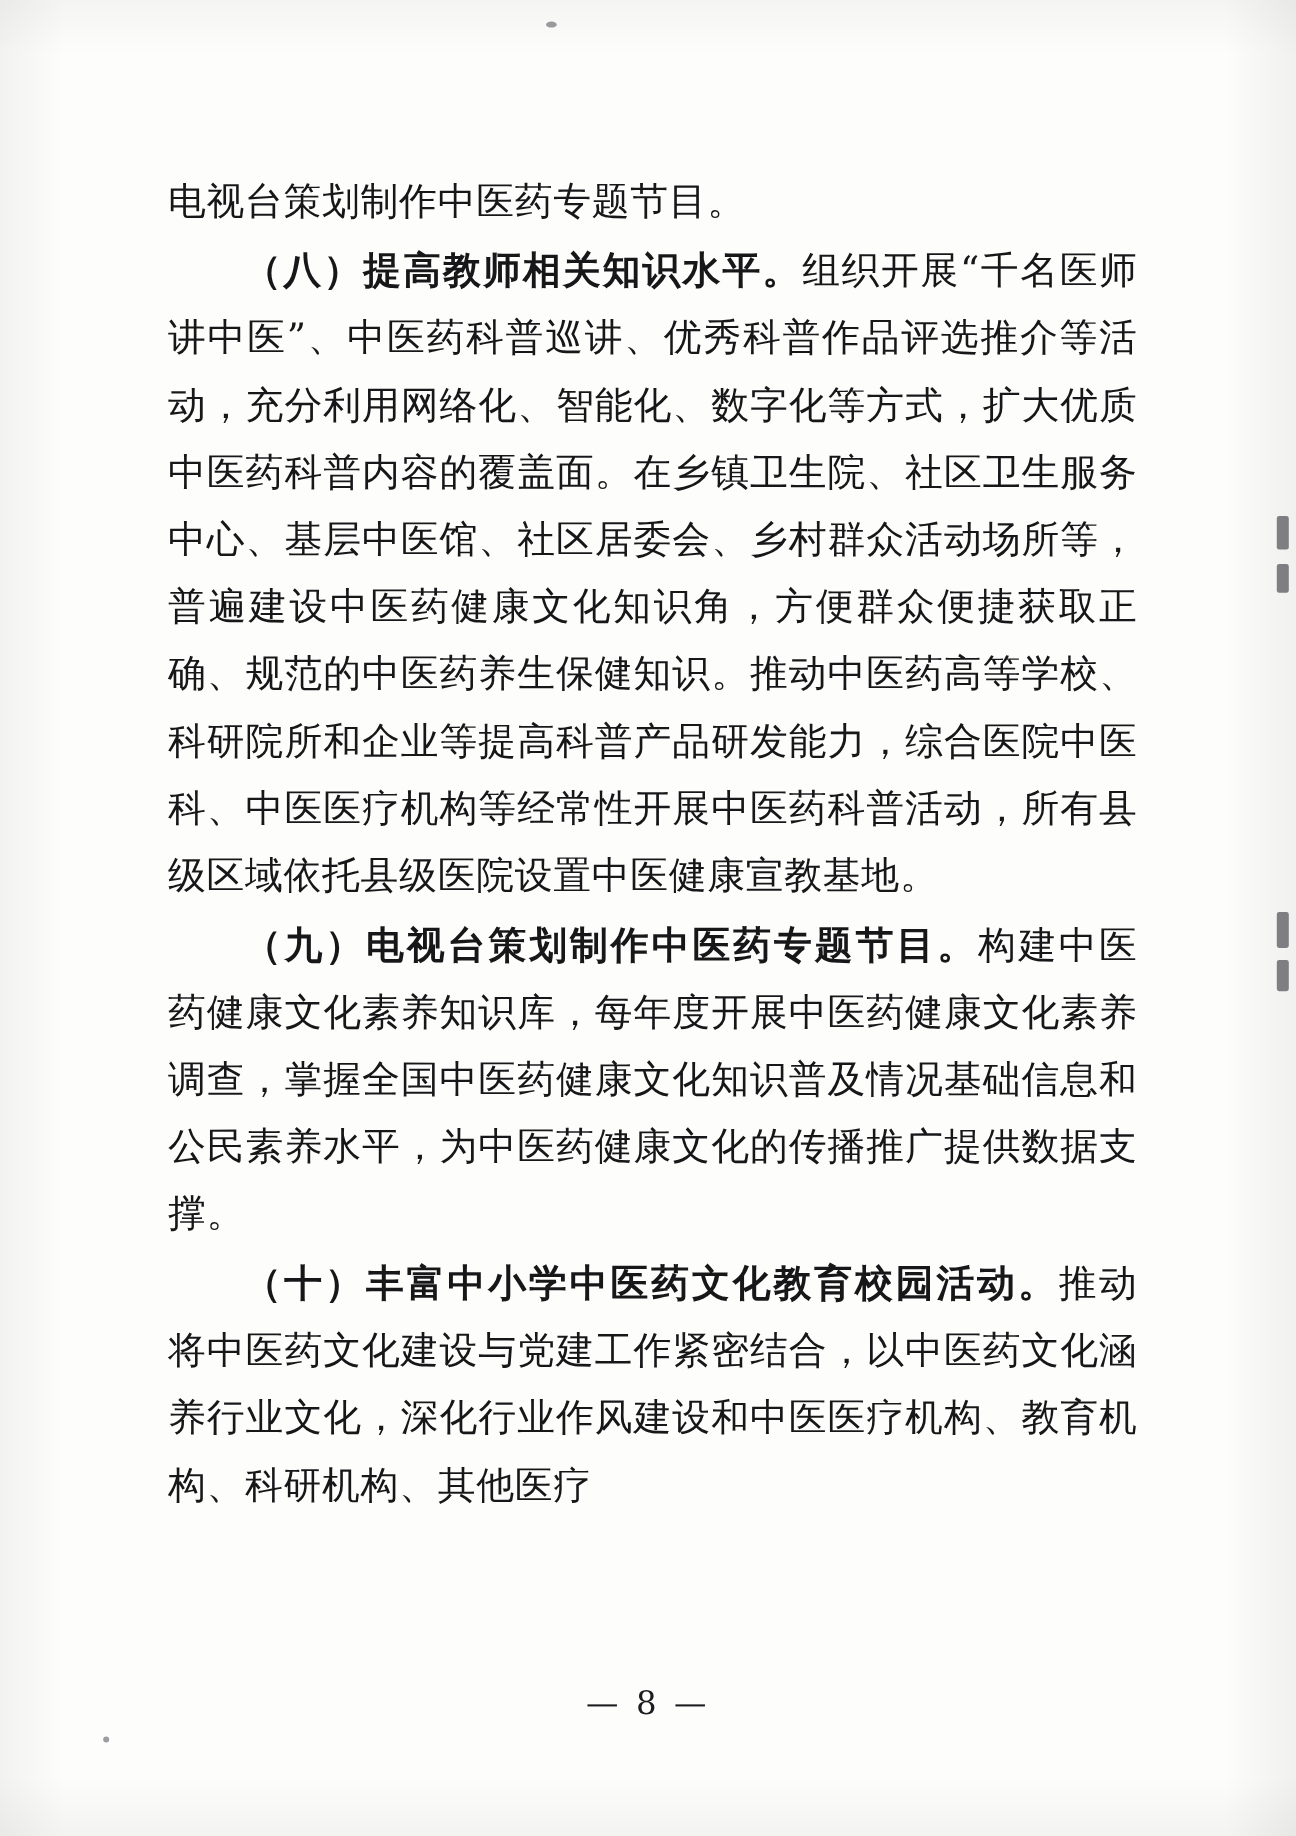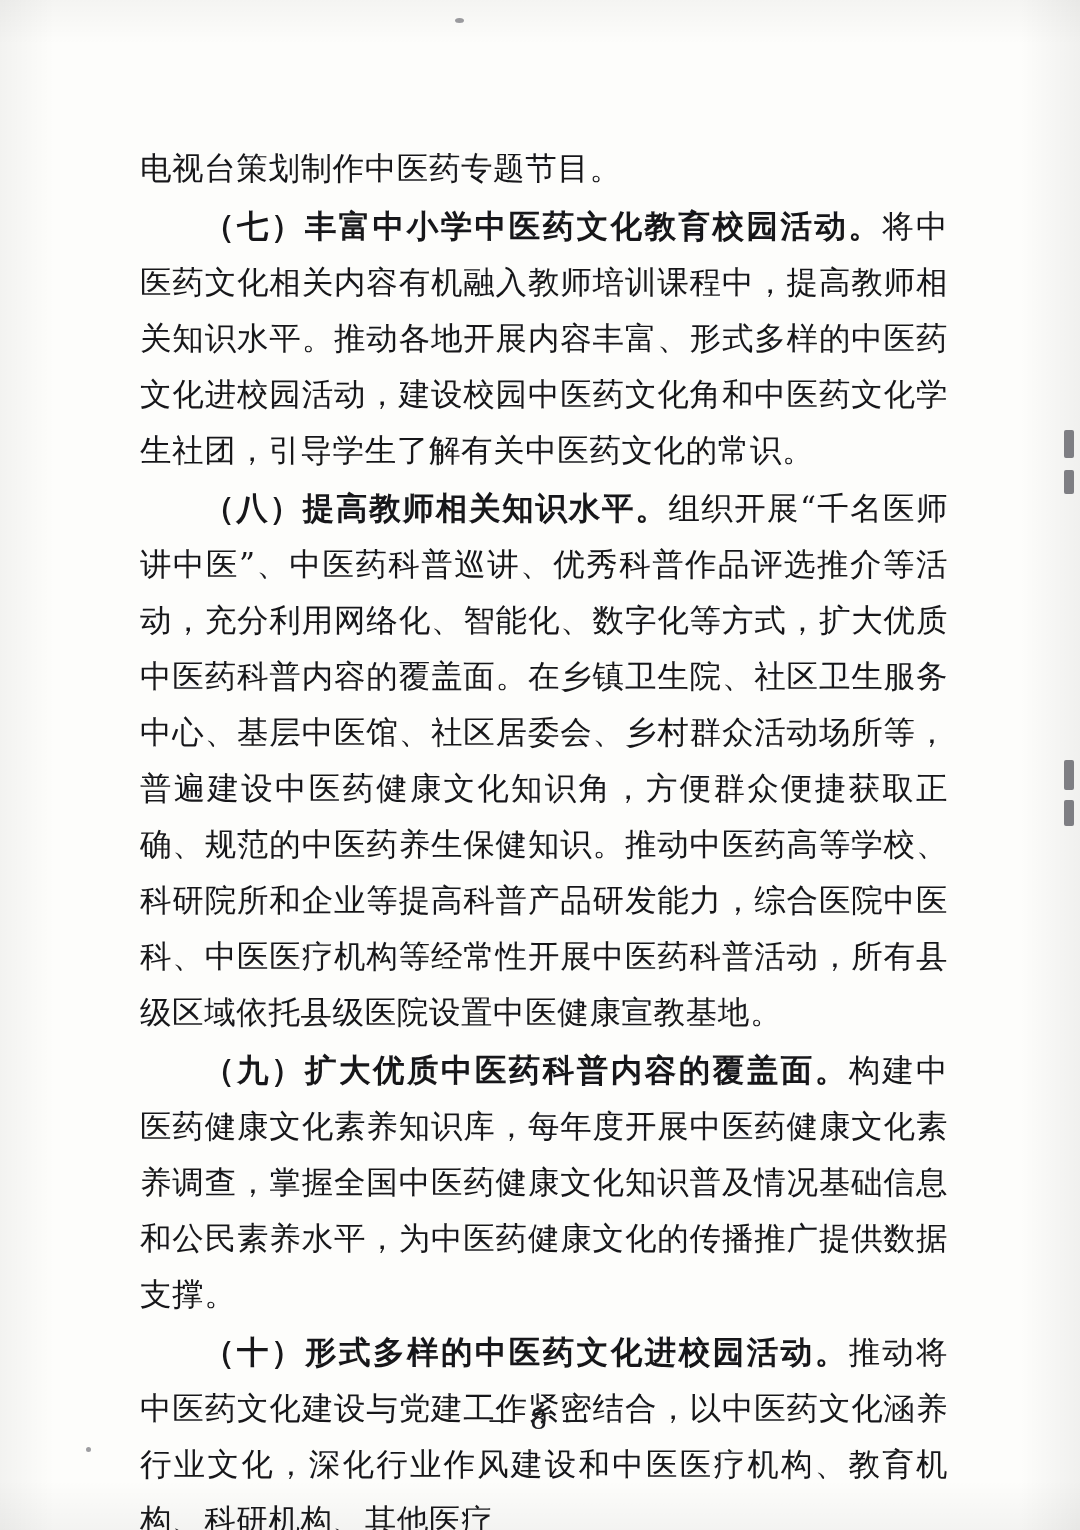--- a/index.html
+++ b/index.html
@@ -98,33 +98,30 @@
   <div class="margin-mark mm2"></div>
   <div class="margin-mark mm3"></div>
   <div class="margin-mark mm4"></div>
 
   <div class="content">
 
     <p class="para">
       <span>电视台策划制作中医药专题节目。</span>
     </p>
 
-    <p class="para indent">
-      <span class="heading">（七）丰富中小学中医药文化教育校园活动。</span><span>将中医药文化相关内容有机融入教师培训课程中，提高教师相关知识水平。推动各地开展内容丰富、形式多样的中医药文化进校园活动，建设校园中医药文化角和中医药文化学生社团，引导学生了解有关中医药文化的常识。</span>
-    </p>
 
     <p class="para indent">
       <span class="heading">（八）提高教师相关知识水平。</span><span>组织开展“千名医师讲中医”、中医药科普巡讲、优秀科普作品评选推介等活动，充分利用网络化、智能化、数字化等方式，扩大优质中医药科普内容的覆盖面。在乡镇卫生院、社区卫生服务中心、基层中医馆、社区居委会、乡村群众活动场所等，普遍建设中医药健康文化知识角，方便群众便捷获取正确、规范的中医药养生保健知识。推动中医药高等学校、科研院所和企业等提高科普产品研发能力，综合医院中医科、中医医疗机构等经常性开展中医药科普活动，所有县级区域依托县级医院设置中医健康宣教基地。</span>
     </p>
 
     <p class="para indent">
-      <span class="heading">（九）扩大优质中医药科普内容的覆盖面。</span><span>构建中医药健康文化素养知识库，每年度开展中医药健康文化素养调查，掌握全国中医药健康文化知识普及情况基础信息和公民素养水平，为中医药健康文化的传播推广提供数据支撑。</span>
+      <span class="heading">（九）电视台策划制作中医药专题节目。</span><span>构建中医药健康文化素养知识库，每年度开展中医药健康文化素养调查，掌握全国中医药健康文化知识普及情况基础信息和公民素养水平，为中医药健康文化的传播推广提供数据支撑。</span>
     </p>
 
     <p class="para indent">
-      <span class="heading">（十）形式多样的中医药文化进校园活动。</span><span>推动将中医药文化建设与党建工作紧密结合，以中医药文化涵养行业文化，深化行业作风建设和中医医疗机构、教育机构、科研机构、其他医疗</span>
+      <span class="heading">（十）丰富中小学中医药文化教育校园活动。</span><span>推动将中医药文化建设与党建工作紧密结合，以中医药文化涵养行业文化，深化行业作风建设和中医医疗机构、教育机构、科研机构、其他医疗</span>
     </p>
 
   </div>
 
   <div class="page-number">— 8 —</div>
 
 </div>
 
 </body></html>

